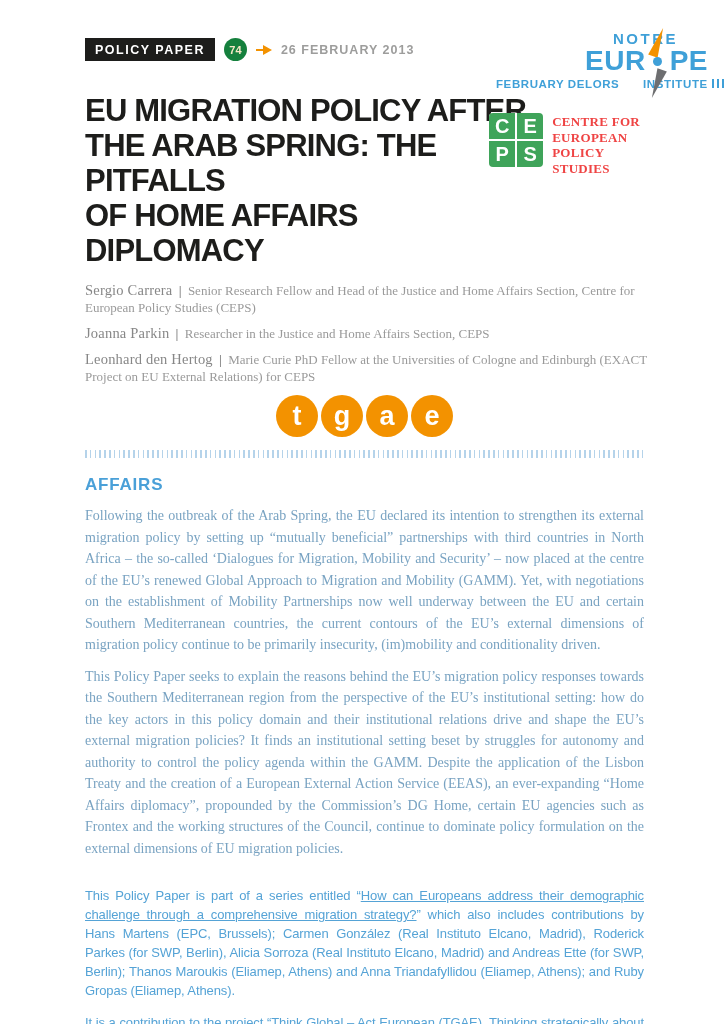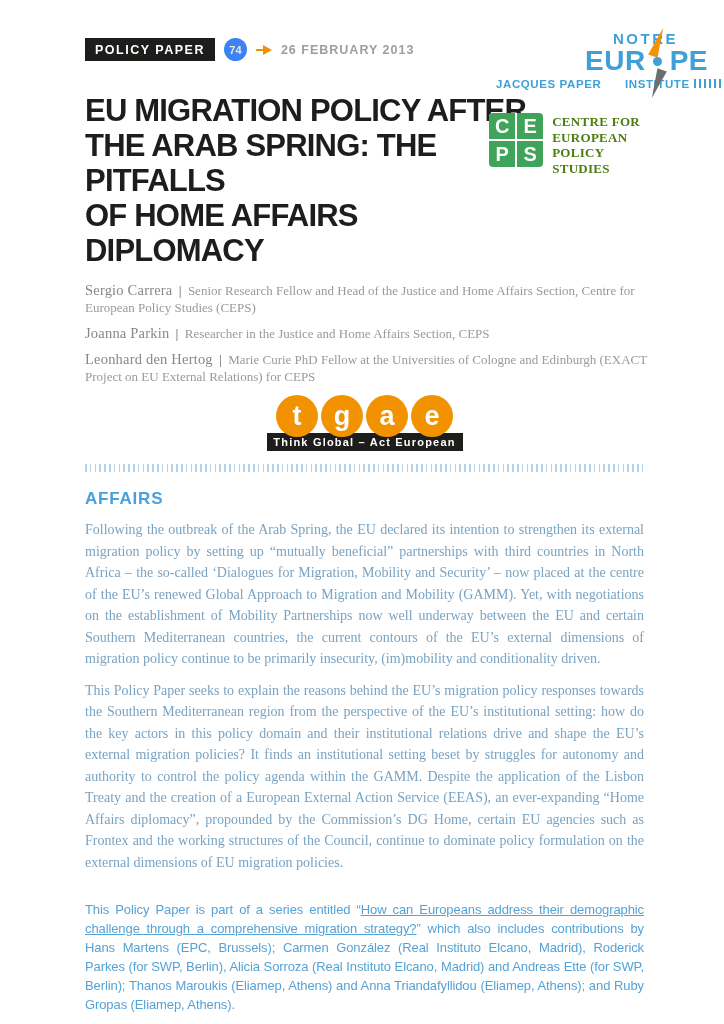--- a/index.html
+++ b/index.html
@@ -16,21 +16,21 @@
 
   
   .header-row { display:flex; align-items:center; gap:9px; }
   .badge {
     background:#1d1d1b; color:#ffffff;
     font-size:12.5px; font-weight:700; letter-spacing:1.5px;
     padding:5px 10px 4px 10px;
   }
   .issue-circle {
     width:23px; height:23px; border-radius:50%;
-    background:#3b82f6; color:#f6e7c6;
+    background:#15803d; color:#f6e7c6;
     font-size:11px; font-weight:700;
     display:flex; align-items:center; justify-content:center;
   }
   .arrow { display:flex; align-items:center; }
   .arrow .tail { width:7px; height:2px; background:#f39200; }
   .arrow .head {
     width:0; height:0;
     border-top:5px solid transparent; border-bottom:5px solid transparent;
     border-left:9px solid #f39200;
   }
@@ -74,21 +74,21 @@
     width:54px; height:54px; background:#ffffff; border-radius:4px;
     display:grid; grid-template-columns:1fr 1fr; grid-template-rows:1fr 1fr; gap:2px;
   }
   .ceps-cell {
     background:#3fa45a; color:#ffffff; font-weight:700; font-size:20px;
     display:flex; align-items:center; justify-content:center;
   }
   .ceps-cell.tl { border-radius:4px 0 0 0; } .ceps-cell.tr { border-radius:0 4px 0 0; }
   .ceps-cell.bl { border-radius:0 0 0 4px; } .ceps-cell.br { border-radius:0 0 4px 0; }
   .ceps-text {
-    font-family:"Liberation Serif", serif; color:#4d7c0f;
+    font-family:"Liberation Serif", serif; color:#ef4444;
     font-size:13px; font-weight:700; line-height:15.5px; letter-spacing:0.3px; padding-top:1px;
   }
 
   
   .authors { margin-top:14px; font-family:"Liberation Serif", serif; width:565px; }
   .author { margin-bottom:9px; color:#9a9a9a; font-size:13px; line-height:17px; }
   .author .name { color:#878787; font-size:14.5px; letter-spacing:0.2px; }
   .author .pipe { color:#878787; font-weight:700; margin:0 3px; }
   .author .role { color:#9a9a9a; }
 
@@ -143,21 +143,21 @@
       </span>
     <span class="date">26 FEBRUARY 2013</span>
   </div>
 
   <div class="logo-ne">
     <div class="ne-top">NOTRE</div>
     <div class="ne-main">
       <span>EUR</span><span class="compass"><span class="needle-top"></span><span class="needle-bottom"></span><span class="hub"></span></span><span>PE</span>
     </div>
     <div class="ne-sub">
-      <span>JACQUES PAPER</span>
+      <span>FEBRUARY DELORS</span>
       <span style="display:inline-block;width:16px;"></span>
       <span>INSTITUTE</span><span class="ne-bars"></span>
     </div>
   </div>
 
   <div class="logo-ceps">
     <div class="ceps-square">
       <span class="ceps-cell tl">C</span>
       <span class="ceps-cell tr">E</span>
       <span class="ceps-cell bl">P</span>
@@ -195,21 +195,20 @@
     </div>
   </div>
 
   <div class="tgae">
     <div class="tgae-circles">
       <span class="tgae-circle">t</span>
       <span class="tgae-circle">g</span>
       <span class="tgae-circle">a</span>
       <span class="tgae-circle">e</span>
     </div>
-    <div class="tgae-bar">Think Global – Act European</div>
   </div>
 
   <div class="divider"></div>
 
   <div class="summary-heading">AFFAIRS</div>
   <p class="summary-para">Following the outbreak of the Arab Spring, the EU declared its intention to strengthen its external migration policy by setting up “mutually beneficial” partnerships with third countries in North Africa – the so-called ‘Dialogues for Migration, Mobility and Security’ – now placed at the centre of the EU’s renewed Global Approach to Migration and Mobility (GAMM). Yet, with negotiations on the establishment of Mobility Partnerships now well underway between the EU and certain Southern Mediterranean countries, the current contours of the EU’s external dimensions of migration policy continue to be primarily insecurity, (im)mobility and conditionality driven.</p>
   <p class="summary-para">This Policy Paper seeks to explain the reasons behind the EU’s migration policy responses towards the Southern Mediterranean region from the perspective of the EU’s institutional setting: how do the key actors in this policy domain and their institutional relations drive and shape the EU’s external migration policies? It finds an institutional setting beset by struggles for autonomy and authority to control the policy agenda within the GAMM. Despite the application of the Lisbon Treaty and the creation of a European External Action Service (EEAS), an ever-expanding “Home Affairs diplomacy”, propounded by the Commission’s DG Home, certain EU agencies such as Frontex and the working structures of the Council, continue to dominate policy formulation on the external dimensions of EU migration policies.</p>
 
   <p class="series-para first"><span>This Policy Paper is part of a series entitled “</span><span class="doc-link">How can Europeans address their demographic challenge through a comprehensive migration strategy?</span><span>” which also includes contributions by Hans Martens (EPC, Brussels); Carmen González (Real Instituto Elcano, Madrid), Roderick Parkes (for SWP, Berlin), Alicia Sorroza (Real Instituto Elcano, Madrid) and Andreas Ette (for SWP, Berlin); Thanos Maroukis (Eliamep, Athens) and Anna Triandafyllidou (Eliamep, Athens); and Ruby Gropas (Eliamep, Athens).</span></p>
 

